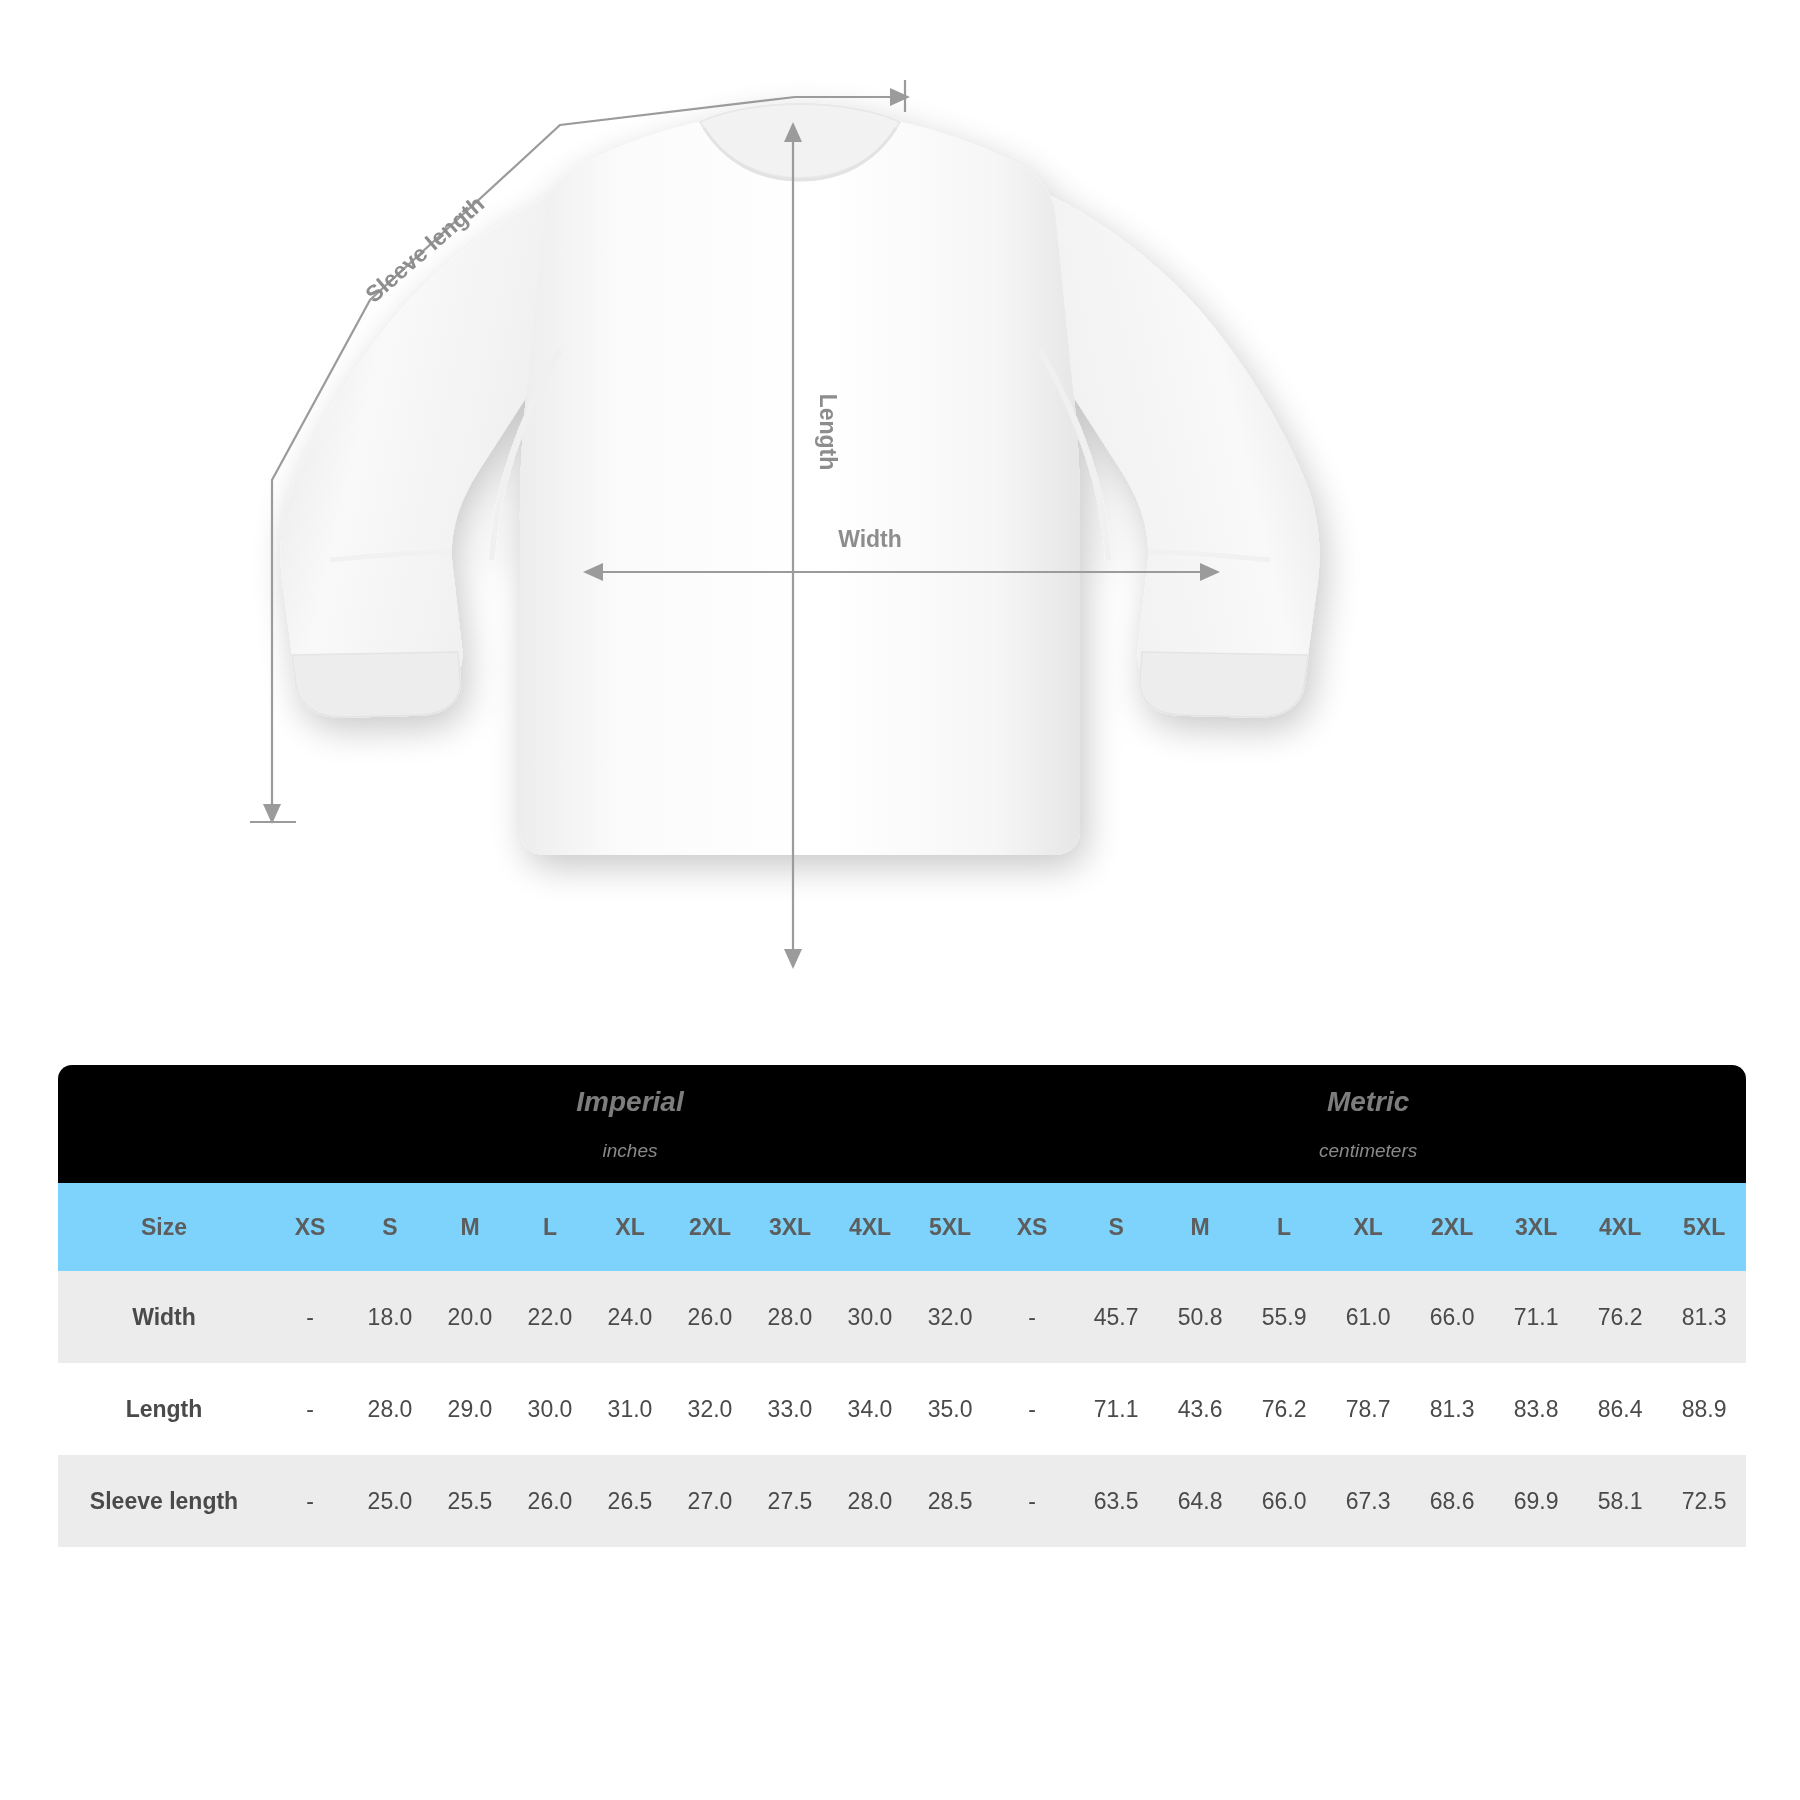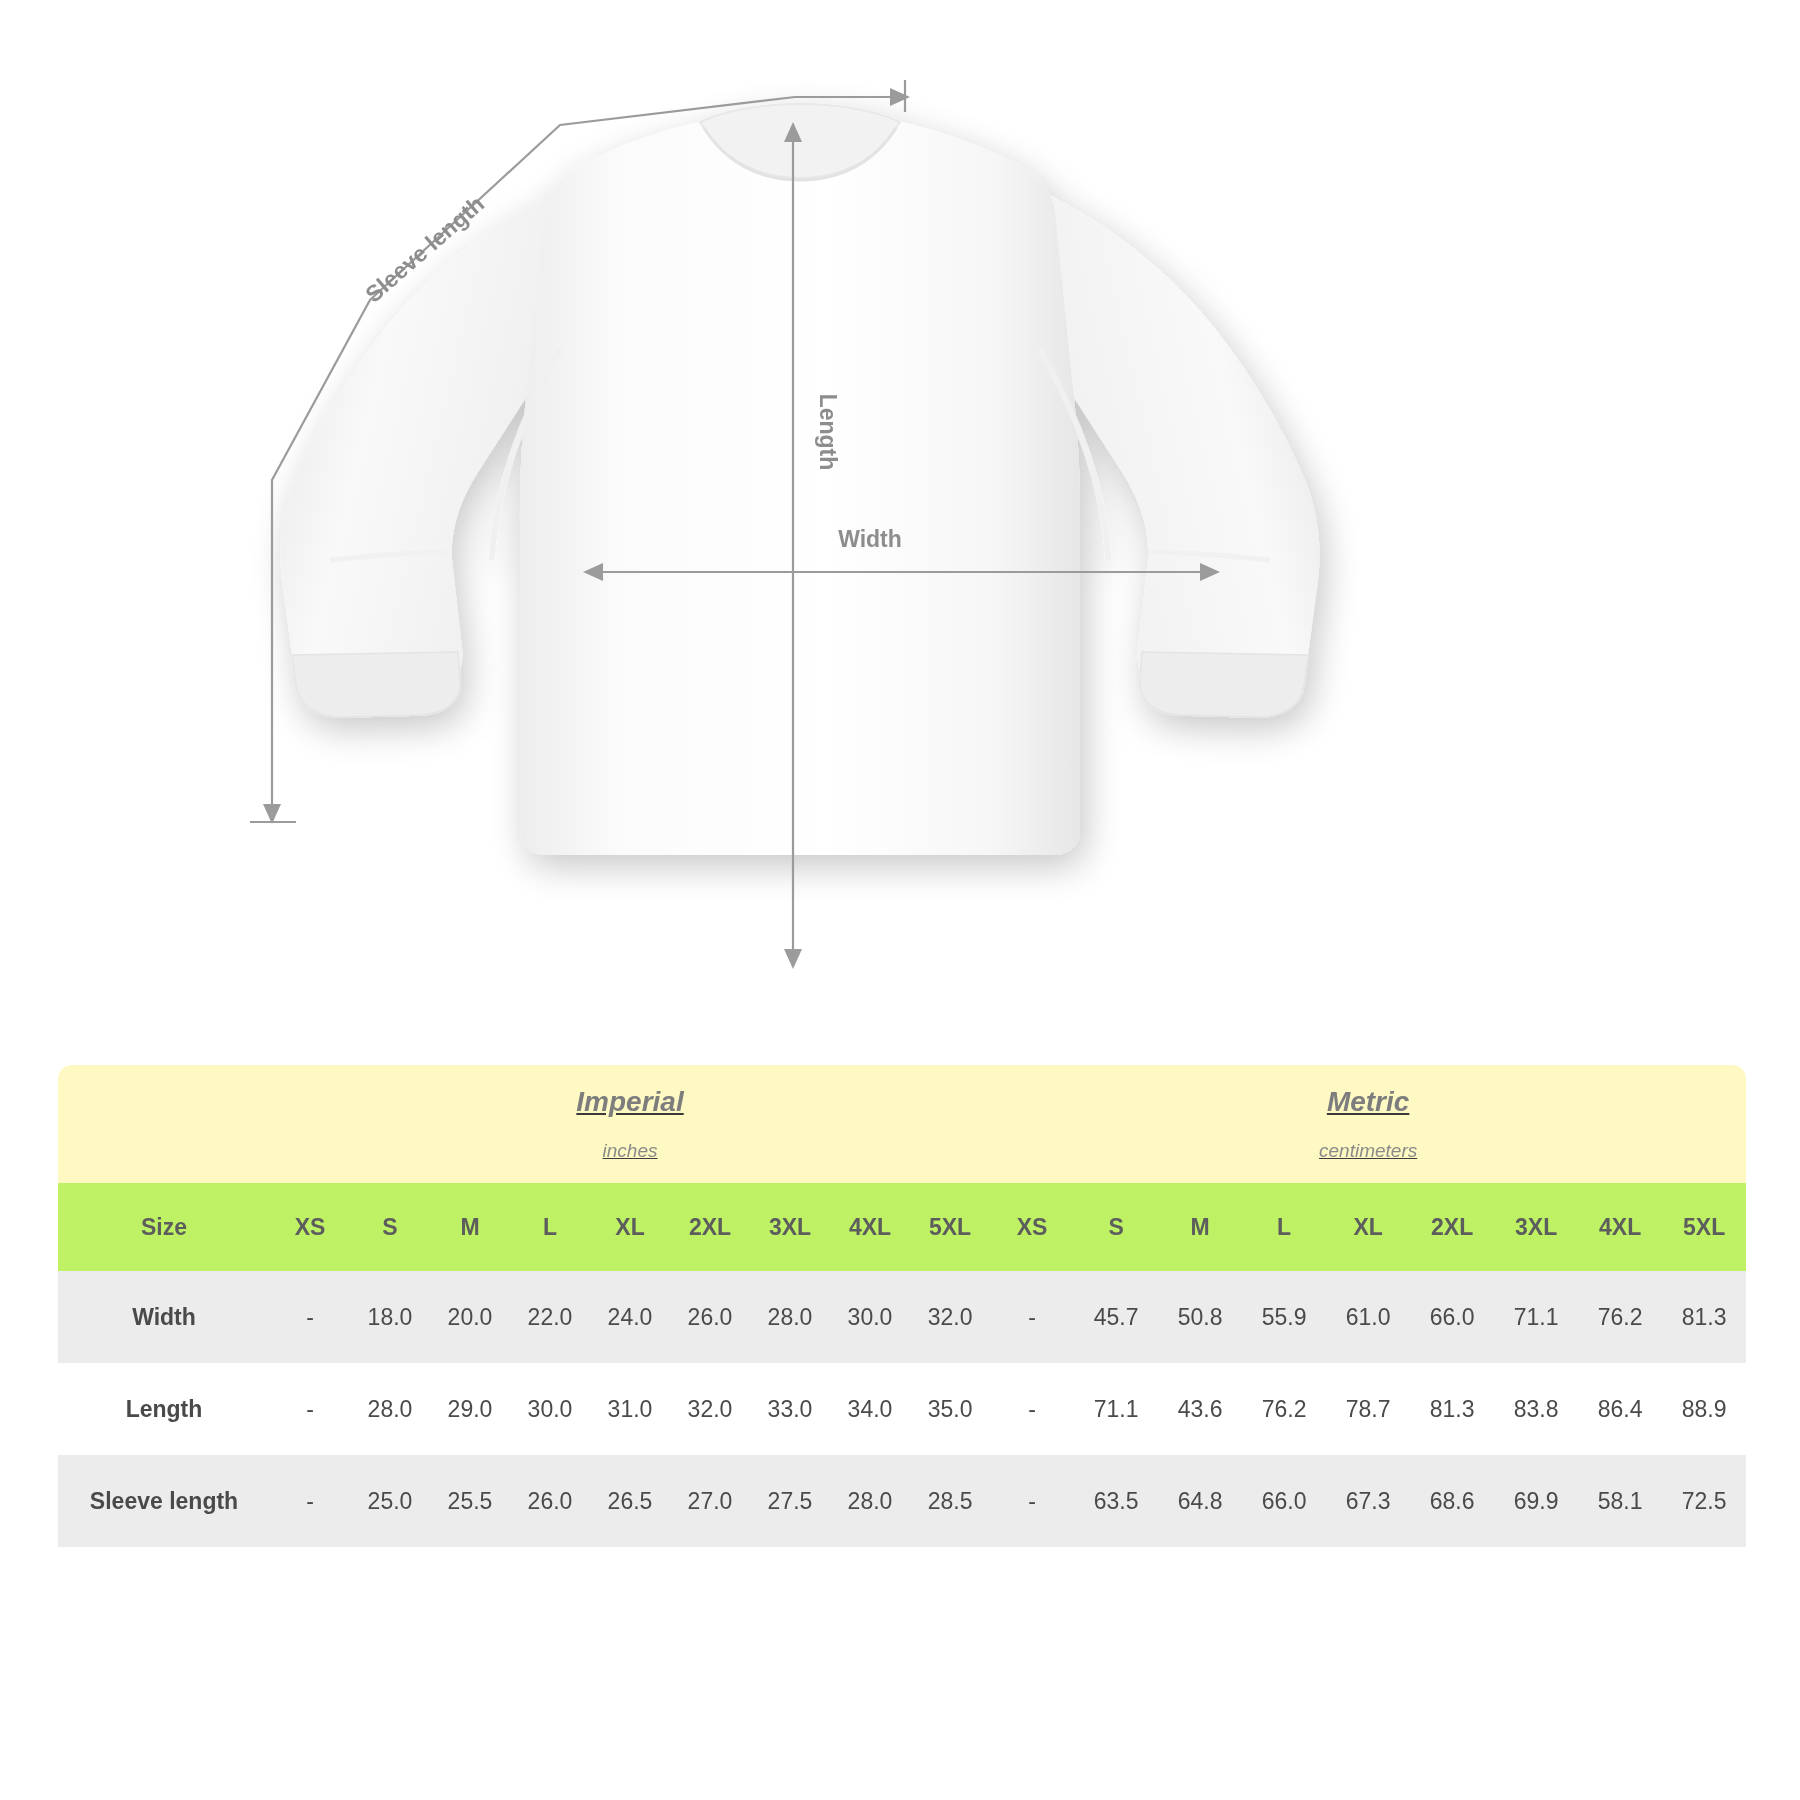--- a/index.html
+++ b/index.html
@@ -60,24 +60,23 @@
     width: 1684px;
     table-layout: fixed;
   }
   table.size-table td, table.size-table th {
     border: none;
     text-align: center;
     vertical-align: middle;
   }
 
   .unit-header td {
-    background: #fef9c3;
+    background: #000000;
     height: 118px;
     padding: 0;
-    text-decoration: underline;
   }
   .unit-header td.first {
     border-top-left-radius: 14px;
   }
   .unit-header td.last {
     border-top-right-radius: 14px;
   }
   .unit-name {
     font-size: 28px;
     font-weight: bold;
@@ -89,21 +88,21 @@
     font-style: italic;
     color: #8a8a8a;
     margin-top: 22px;
   }
 
   .col-head td {
     height: 86px;
     font-size: 23px;
     font-weight: bold;
     color: #5d5d5d;
-    background: #bef264;
+    background: #7dd3fc;
   }
   .col-head td.rowlabel {
     font-size: 23px;
   }
 
   tr.data-row td {
     height: 90px;
     font-size: 23px;
     color: #4a4a4a;
   }

